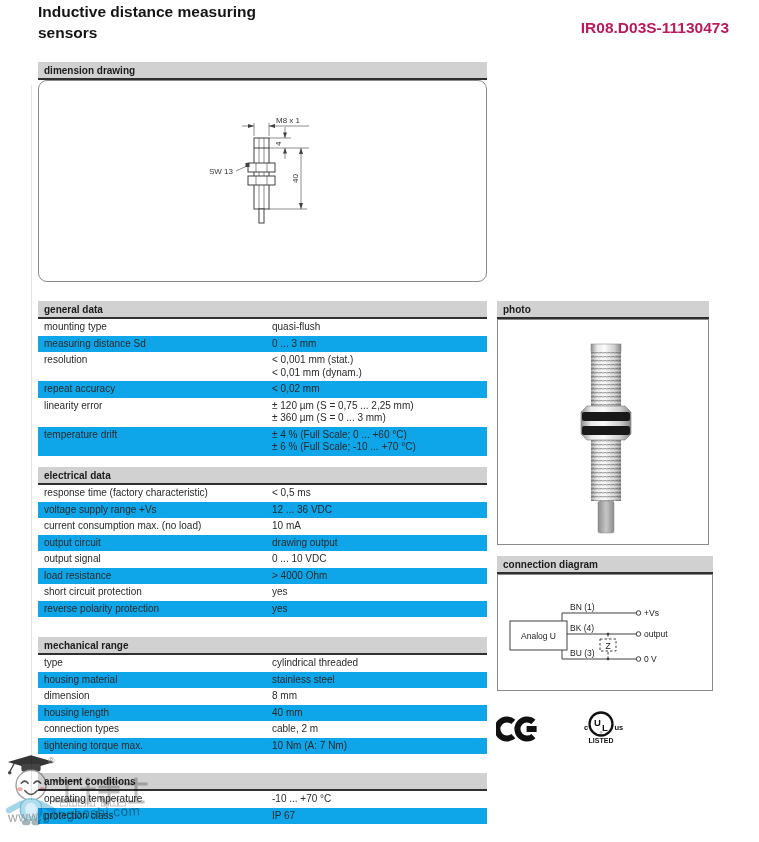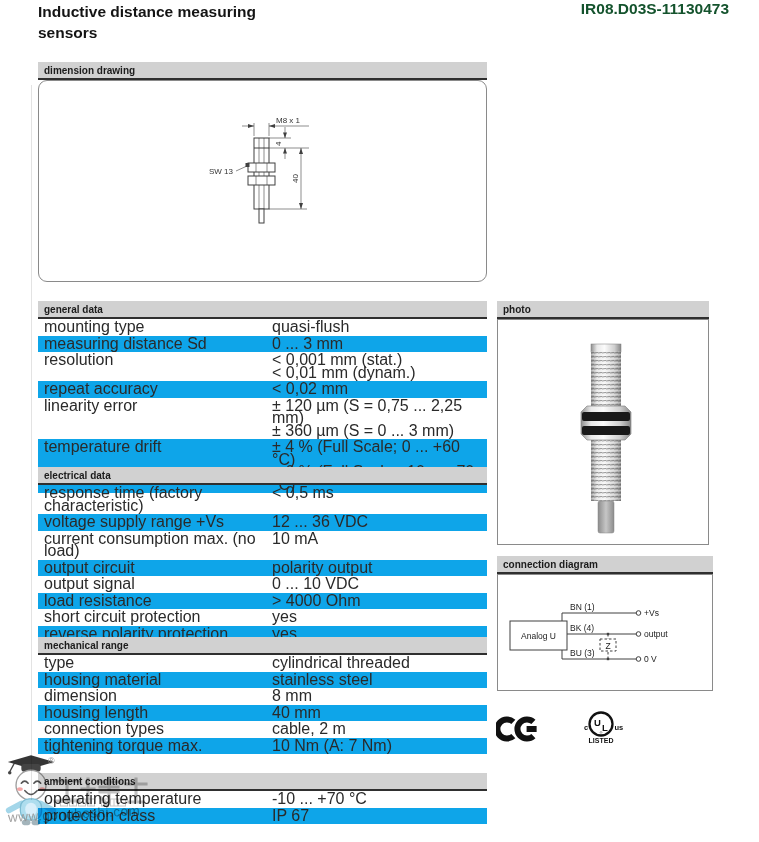--- a/index.html
+++ b/index.html
@@ -1,26 +1,26 @@
 <!DOCTYPE html>
 <html><head>
 <meta charset="utf-8">
 <style>
   html,body{margin:0;padding:0;background:#fff;}
   .page{position:relative;width:759px;height:842px;background:#fff;overflow:hidden;
         font-family:"Liberation Sans",sans-serif;color:#222;padding-left:16px;}
   .page-rule{position:absolute;left:31px;top:85px;height:715px;width:0;border-left:1px solid #e3e3e3;}
   .doc-title{position:absolute;left:38px;top:1px;width:250px;font-size:15.5px;line-height:21px;
              font-weight:bold;color:#141414;}
-  .part-no{position:absolute;right:46px;top:0;font-size:15.5px;font-weight:bold;color:#14532d;}
+  .part-no{position:absolute;right:46px;top:19px;font-size:15.5px;font-weight:bold;color:#be185d;}
   .section{position:absolute;box-sizing:border-box;}
   .sec-head{box-sizing:border-box;height:18px;background:#d1d1d1;border-bottom:2px solid #2f2f2f;
             font-size:10px;font-weight:bold;color:#1c1c1c;padding:2px 0 0 6px;line-height:13px;}
   .frame{box-sizing:border-box;background:#fff;border:1px solid #8a8a8a;}
-  .t-row{display:flex;align-items:flex-start;padding:2px 0;line-height:12.5px;font-size:16px;}
+  .t-row{display:flex;align-items:flex-start;padding:2px 0;line-height:12.5px;font-size:10px;}
   .t-row.alt{background:#0ea5e9;}
   .t-lab{flex:0 0 228px;padding-left:6px;color:#2a2a2a;}
   .t-val{flex:1;white-space:pre-line;color:#2a2a2a;}
   svg text{font-family:"Liberation Sans",sans-serif;}
   .tech text{fill:#333;font-size:8px;}
   .tech line,.tech path,.tech rect.o{stroke:#404040;stroke-width:1;fill:none;}
   .tech .thin{stroke-width:0.6;}
   .tech .wfill{fill:#fff;stroke:#404040;stroke-width:1;}
   .tech .arr{fill:#404040;stroke:none;}
   .conn text{fill:#222;font-size:8.5px;}
@@ -127,21 +127,21 @@
       <div class="t-row alt">
         <span class="t-lab">voltage supply range +Vs</span>
         <span class="t-val">12 ... 36 VDC</span>
       </div>
       <div class="t-row">
         <span class="t-lab">current consumption max. (no load)</span>
         <span class="t-val">10 mA</span>
       </div>
       <div class="t-row alt">
         <span class="t-lab">output circuit</span>
-        <span class="t-val">polarity output</span>
+        <span class="t-val">drawing output</span>
       </div>
       <div class="t-row">
         <span class="t-lab">output signal</span>
         <span class="t-val">0 ... 10 VDC</span>
       </div>
       <div class="t-row alt">
         <span class="t-lab">load resistance</span>
         <span class="t-val">&gt; 4000 Ohm</span>
       </div>
       <div class="t-row">

